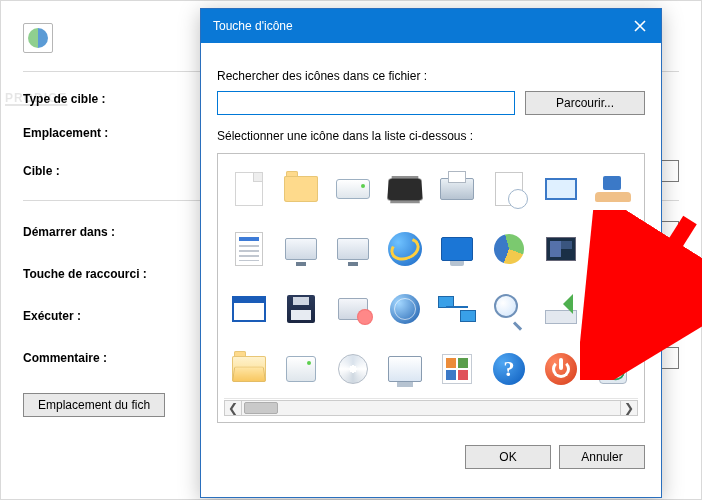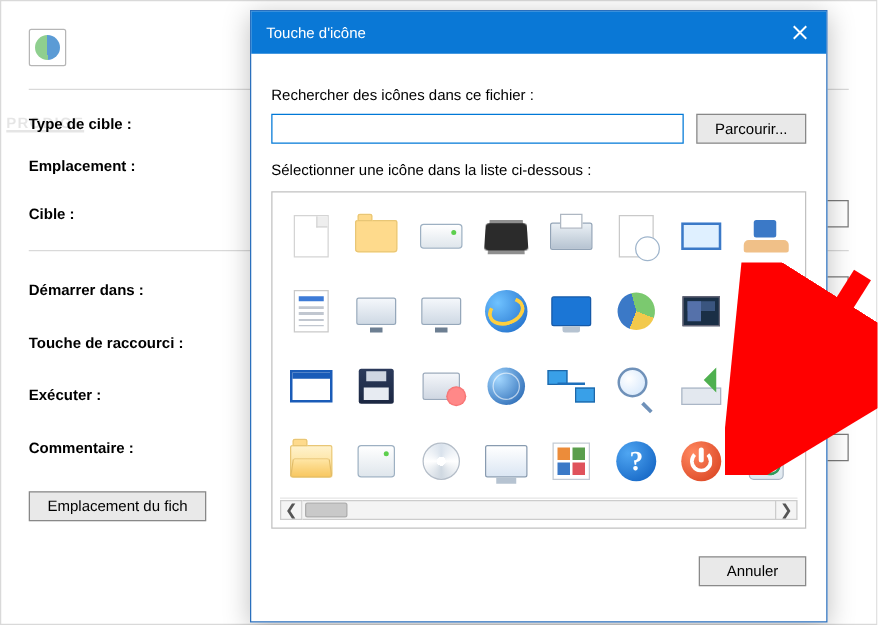--- a/index.html
+++ b/index.html
@@ -20,21 +20,21 @@
   
   .dialog { position: absolute; left: 200px; top: 8px; width: 462px; height: 490px; background: #fff; border: 1px solid #2a6fbd; box-shadow: 0 4px 20px rgba(0,0,0,.25); }
   .titlebar { height: 34px; background: #0a78d6; color: #fff; display: flex; align-items: center; padding: 0 12px; font-size: 13px; }
   .titlebar .title { flex: 1; }
   .close { width: 42px; height: 34px; margin-right:-12px; display:flex; align-items:center; justify-content:center; cursor:pointer; }
   .close svg { width: 12px; height: 12px; stroke: #fff; stroke-width: 1.6; }
   .dlg-body { padding: 14px 16px 10px; }
   .path-label, .list-label { color: #000; margin-bottom: 8px; margin-top: 12px; }
   .path-row { display: flex; gap: 10px; margin-bottom: 14px; }
   .path-input { flex: 1; height: 24px; border: 1px solid #0078d7; outline: 2px solid rgba(0,120,215,.0); background:#fff; }
-  .browse { height: 24px; padding: 0 14px; border: 1px solid #888; background: #e9e9e9; cursor:pointer; }
+  .browse { height: 24px; padding: 0 30px; border: 1px solid #888; background: #e9e9e9; cursor:pointer; }
   .list-label { margin-bottom: 10px; }
 
   
   .icon-box { border: 1px solid #c1c1c1; padding: 6px; height: 270px; display: flex; flex-direction: column; }
   .icon-grid { flex: 1; display: grid; grid-template-columns: repeat(8, 1fr); grid-auto-rows: 58px; gap: 2px; overflow: hidden; }
   .cell { display:flex; align-items:center; justify-content:center; cursor:pointer; }
   .ico { width: 40px; height: 40px; display:flex; align-items:center; justify-content:center; position:relative; }
 
   
   .hscroll { height: 18px; display:flex; align-items:center; border-top:1px solid #e5e5e5; margin-top:4px; }
@@ -366,20 +366,21 @@
         <div class="arrow">❮</div>
         <div class="track">
             <div class="thumb"></div>
           </div>
         <div class="arrow">❯</div>
       </div>
     </div>
   </div>
 
   <div class="footer">
+    <button class="dbtn">OK</button>
     <button class="dbtn">Annuler</button>
   </div>
 </div>
 
 <svg class="red-arrow" width="140" height="170">
   <defs>
     <marker id="ah" markerWidth="12" markerHeight="12" refX="8" refY="6" orient="auto">
       <path d="M0,0 L12,6 L0,12 Z" fill="#ff0000"></path>
     </marker>
   </defs>

